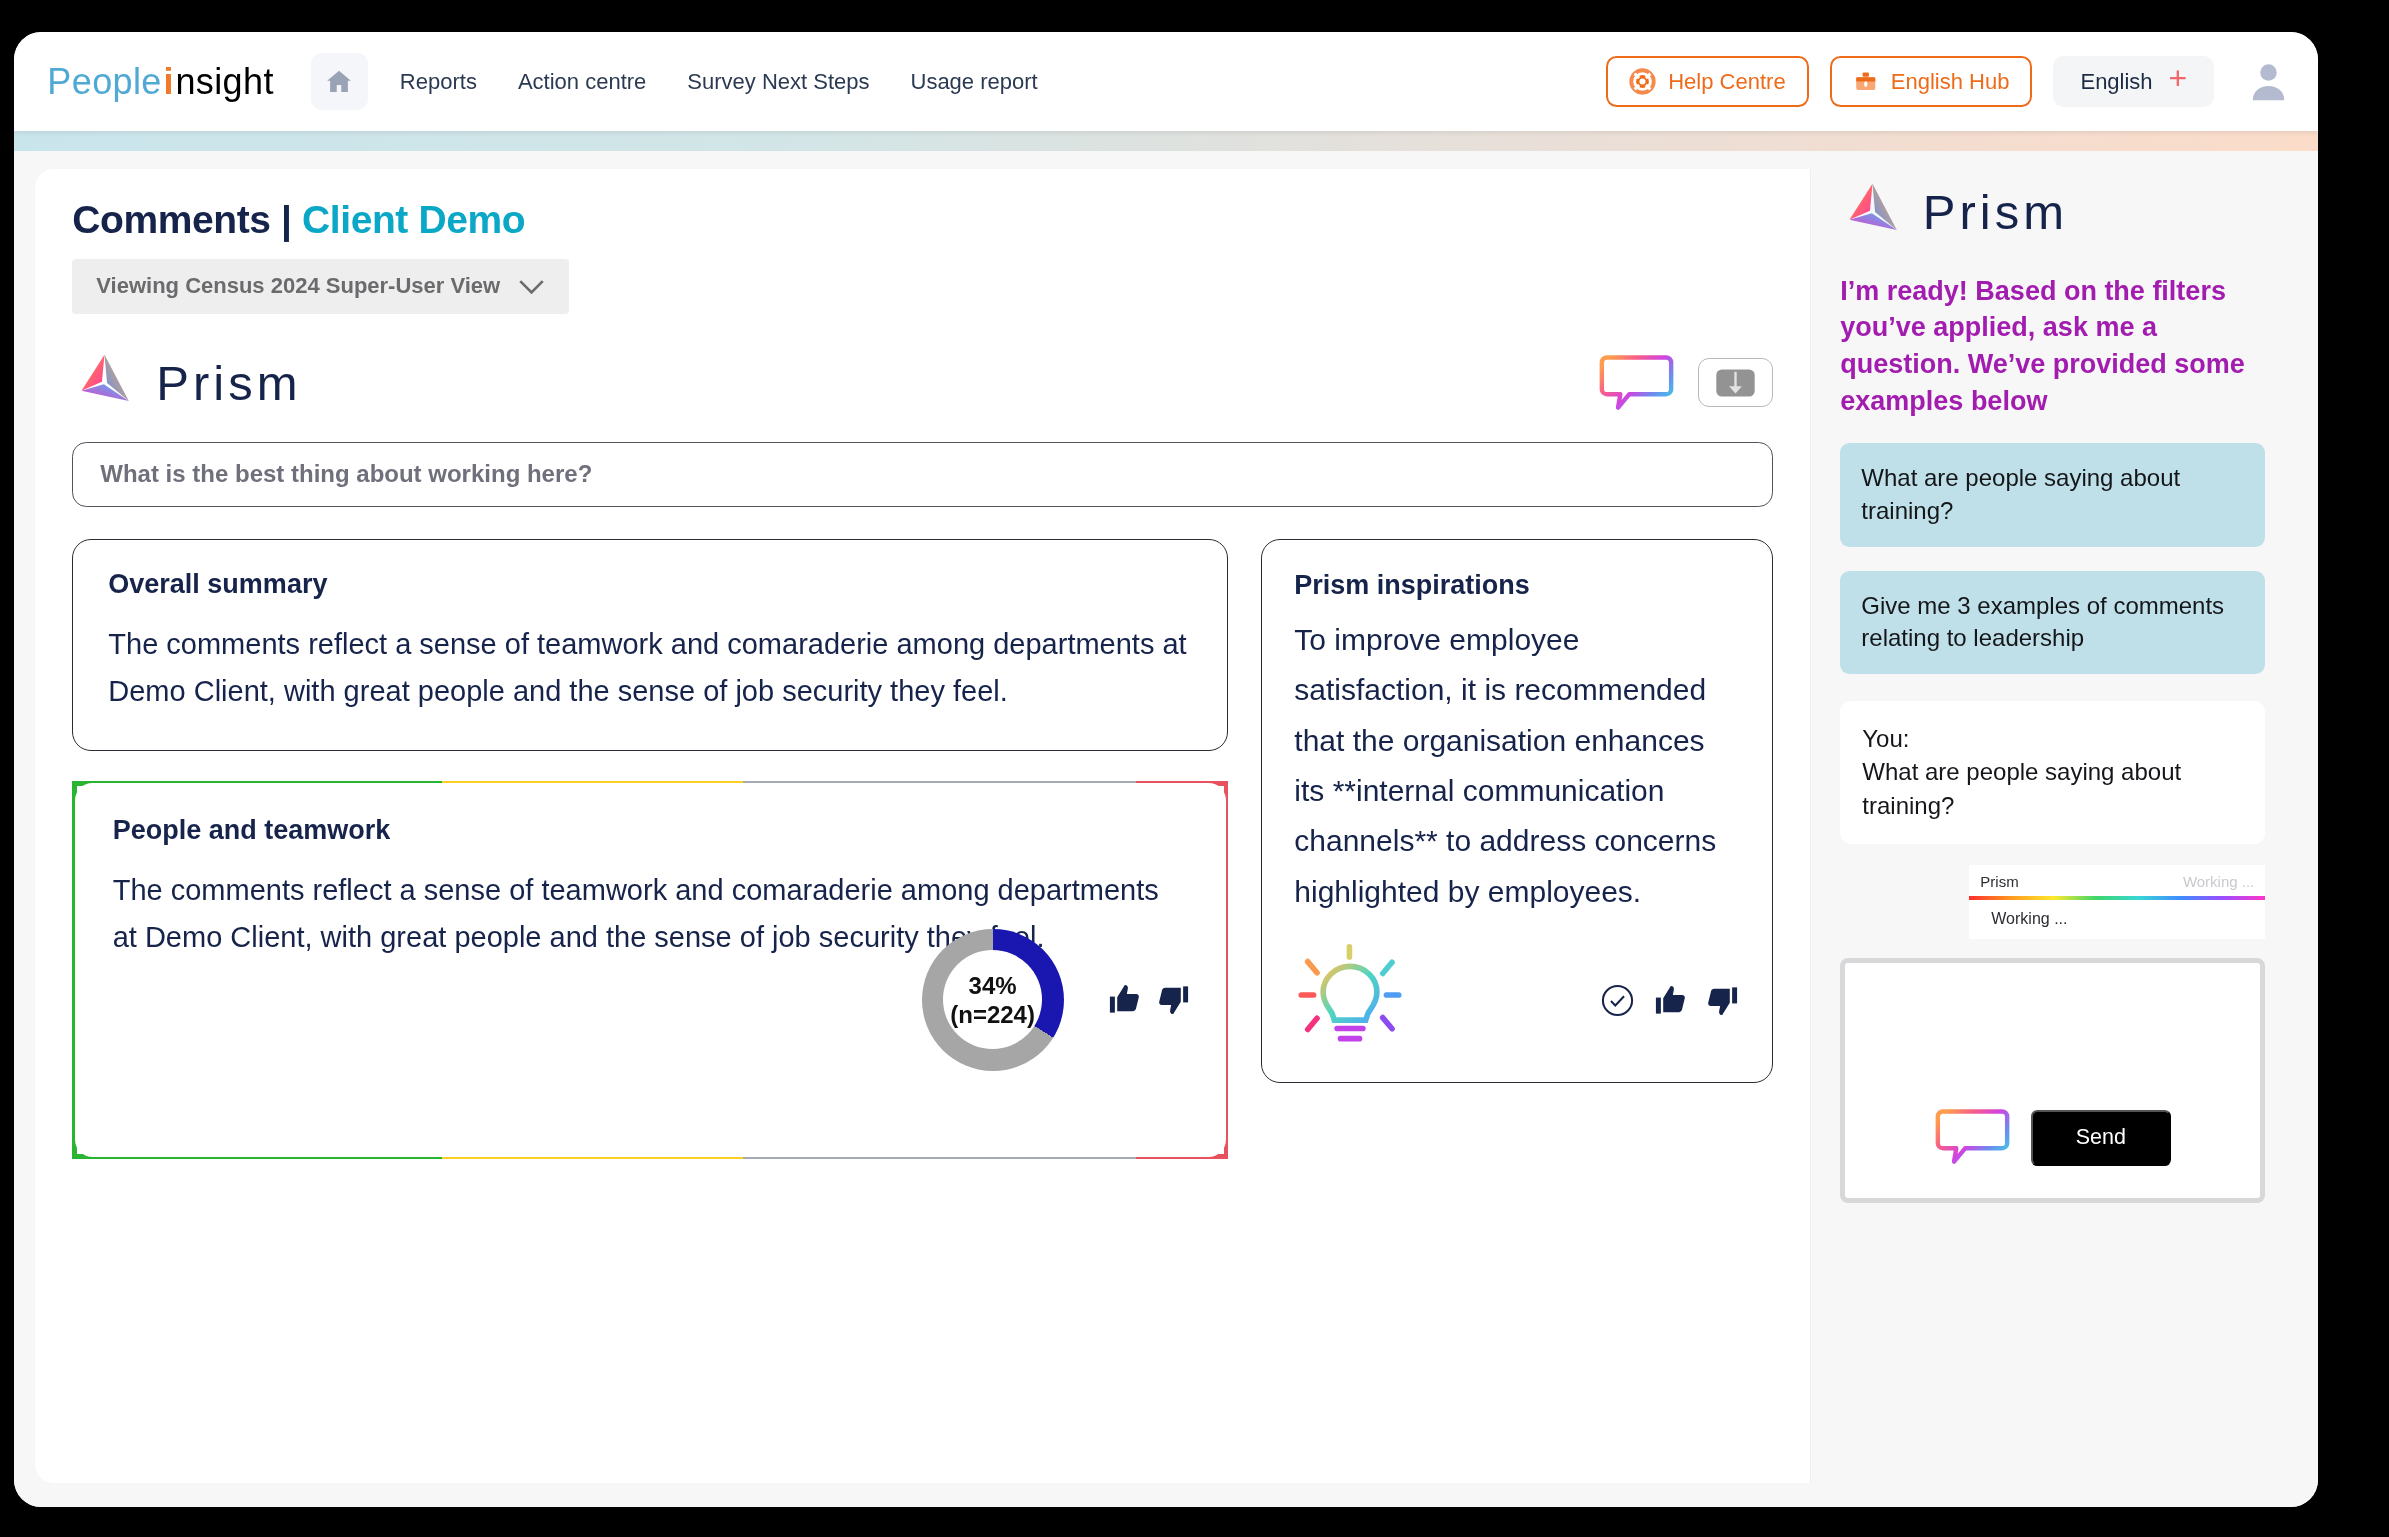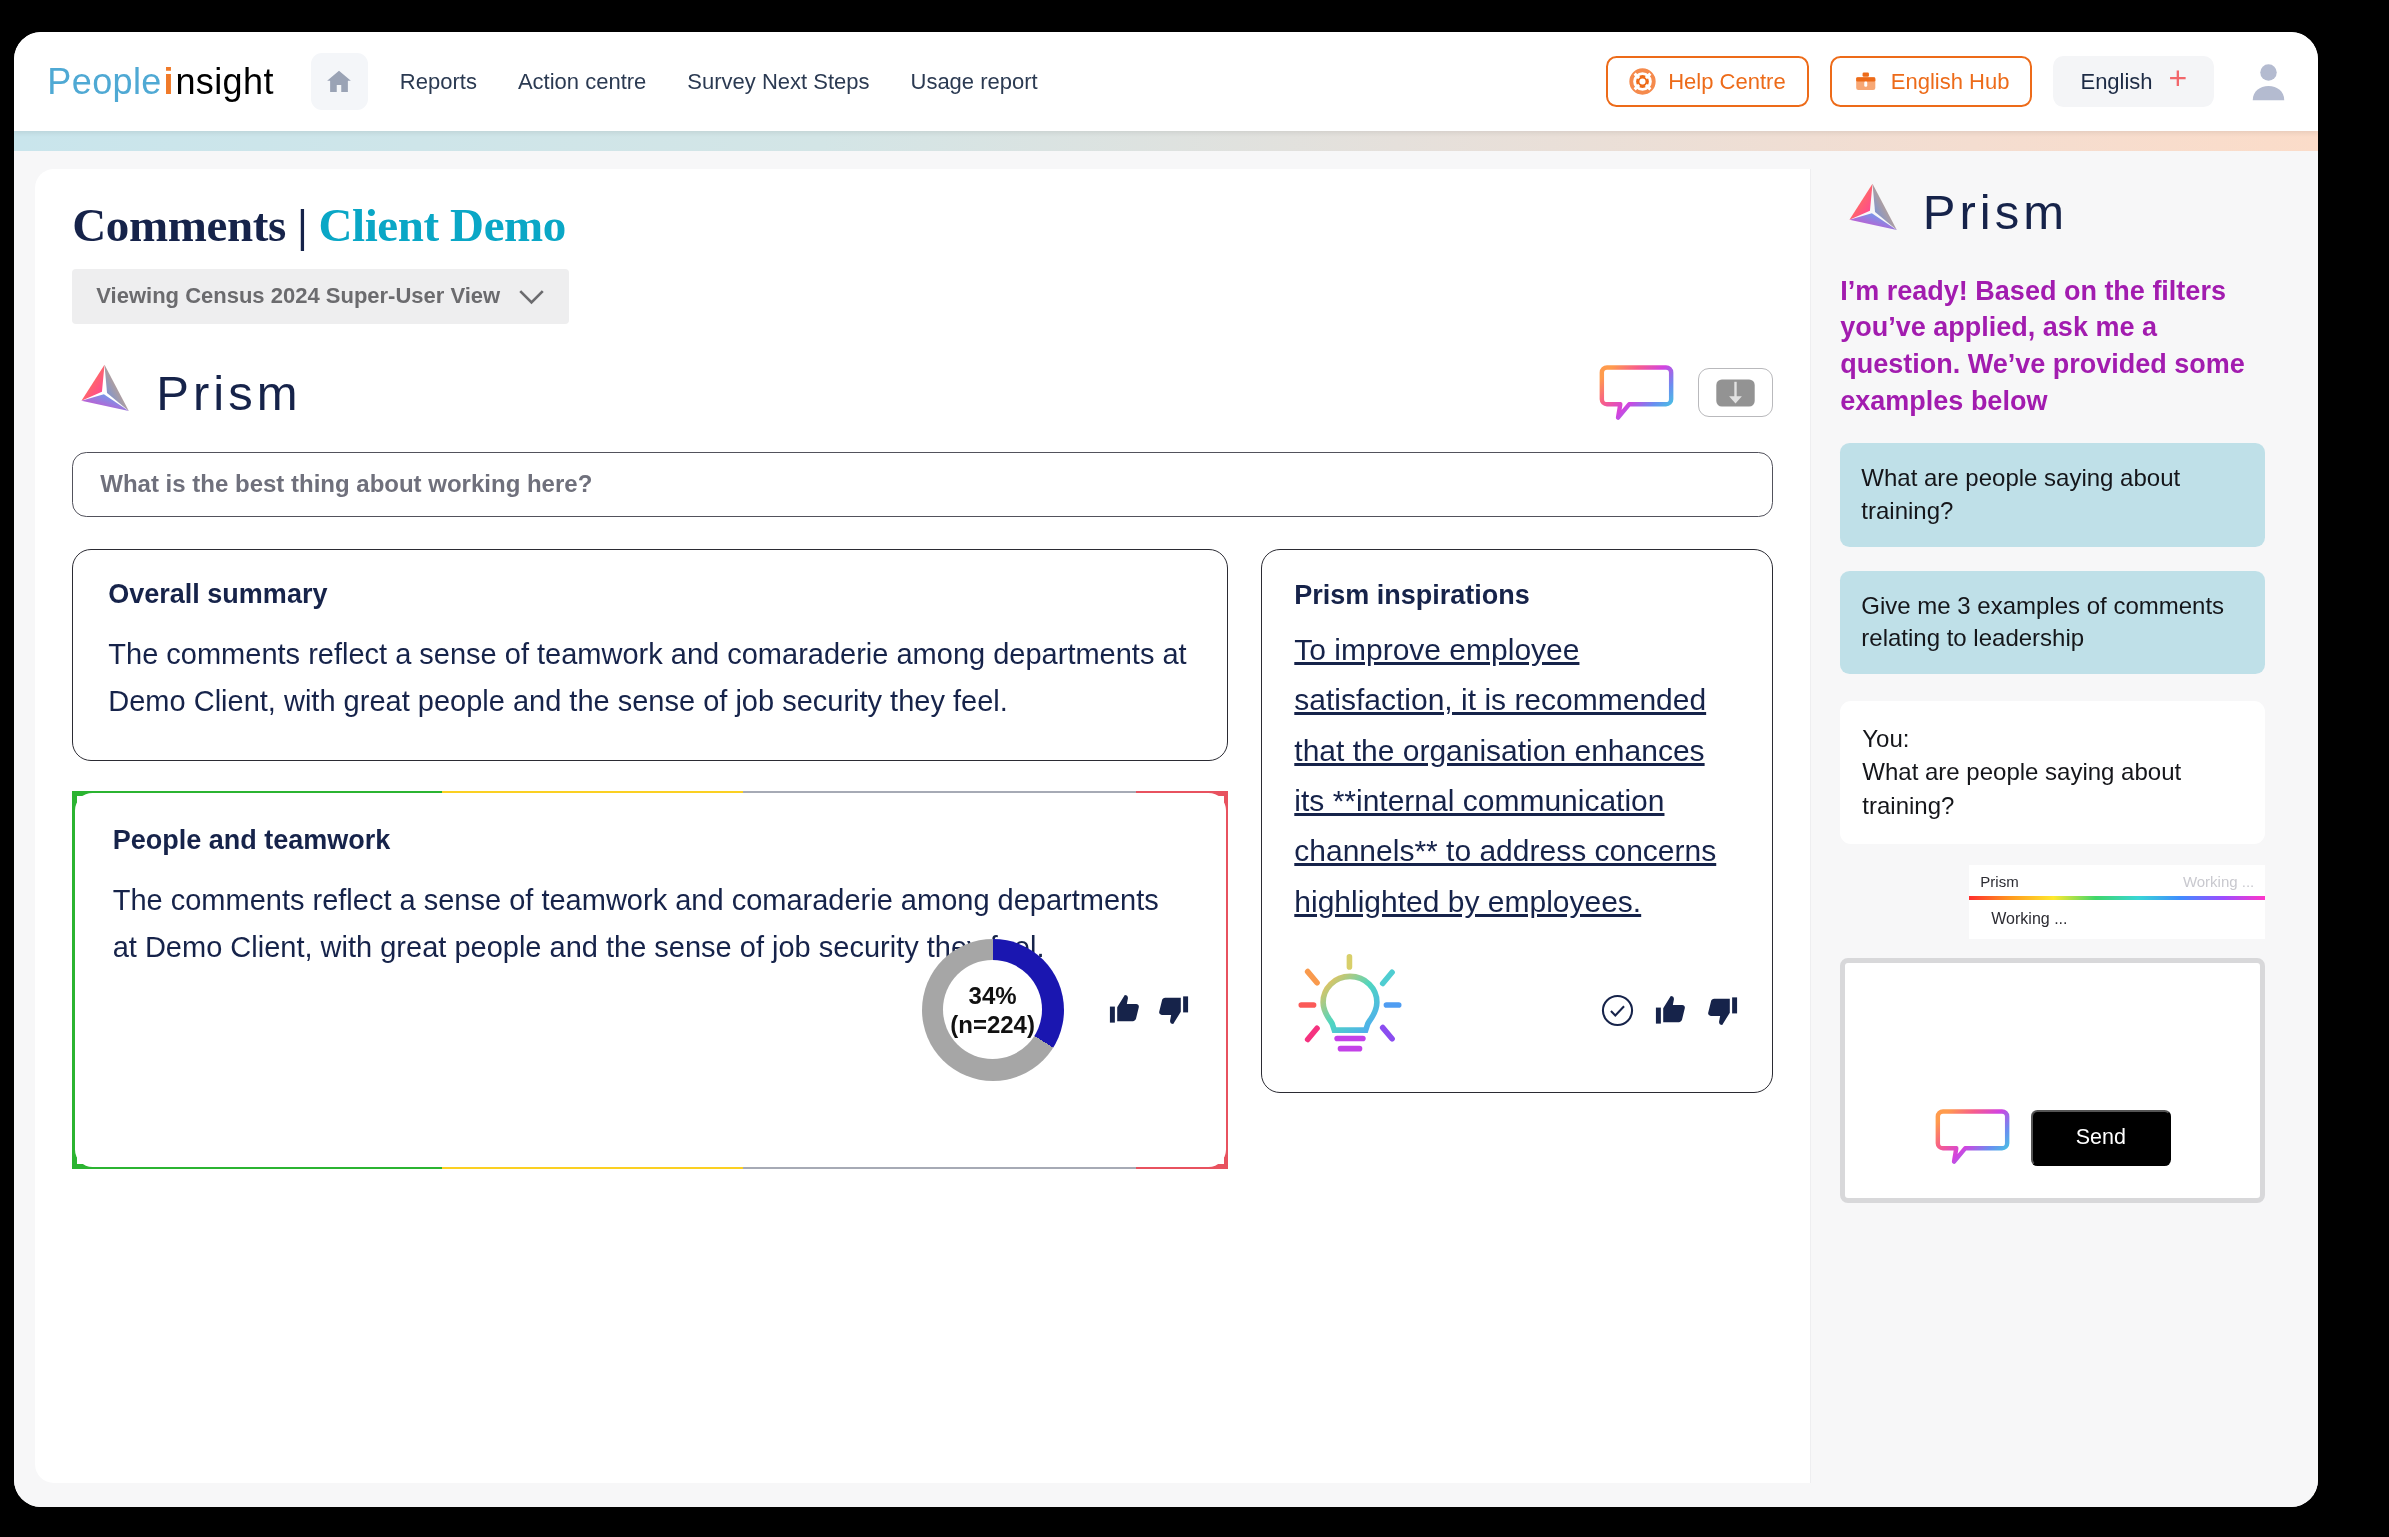--- a/index.html
+++ b/index.html
@@ -76,21 +76,21 @@
 
   .main-card {
     flex: 1 1 auto;
     background:#ffffff;
     border-radius:19px 0 0 19px;
     padding: 29px 37px 0 37px;
     position:relative;
     overflow:hidden;
   }
 
-  .page-title { font-size:47px; font-weight:700; color:#16234a; letter-spacing:-0.4px;font-family:Liberation Serif, serif; }
+  .page-title { font-size:39px; font-weight:700; color:#16234a; letter-spacing:-0.4px; }
   .page-title .accent { color:#0aa7c6; }
 
   .view-chip {
     display:inline-flex; align-items:center; gap:17.5px;
     background:#eeeeef; border-radius:4px;
     padding:14.3px 24px; margin-top:17.5px;
     font-size:22px; font-weight:600; color:#6b6b6e; white-space:nowrap;
   }
 
   .prism-row { display:flex; align-items:center; margin-top:37px; }
@@ -153,21 +153,21 @@
   }
 
   .thumbs { display:flex; align-items:center; gap:14.3px; }
 
   
   .insp-card {
     border:1.6px solid #2b2b33; border-radius:19px;
     padding:30px 32px 25.5px 32px; background:#fff;
   }
   .insp-h { font-size:27px; font-weight:700; color:#16234a; }
-  .insp-p { font-size:30px; line-height:1.68; color:#16234a; margin-top:14.3px;text-decoration:underline; }
+  .insp-p { font-size:30px; line-height:1.68; color:#16234a; margin-top:14.3px; }
   .insp-foot { display:flex; align-items:center; margin-top:27px; }
   .insp-actions { margin-left:auto; display:flex; align-items:center; gap:17.5px; }
 
   
   .side-panel {
     flex:0 0 487px;
     background:#f7f7f8;
     padding: 11px 32px 0 29px;
     border-left:0.8px solid #eeeef0;
     display:flex; flex-direction:column;

